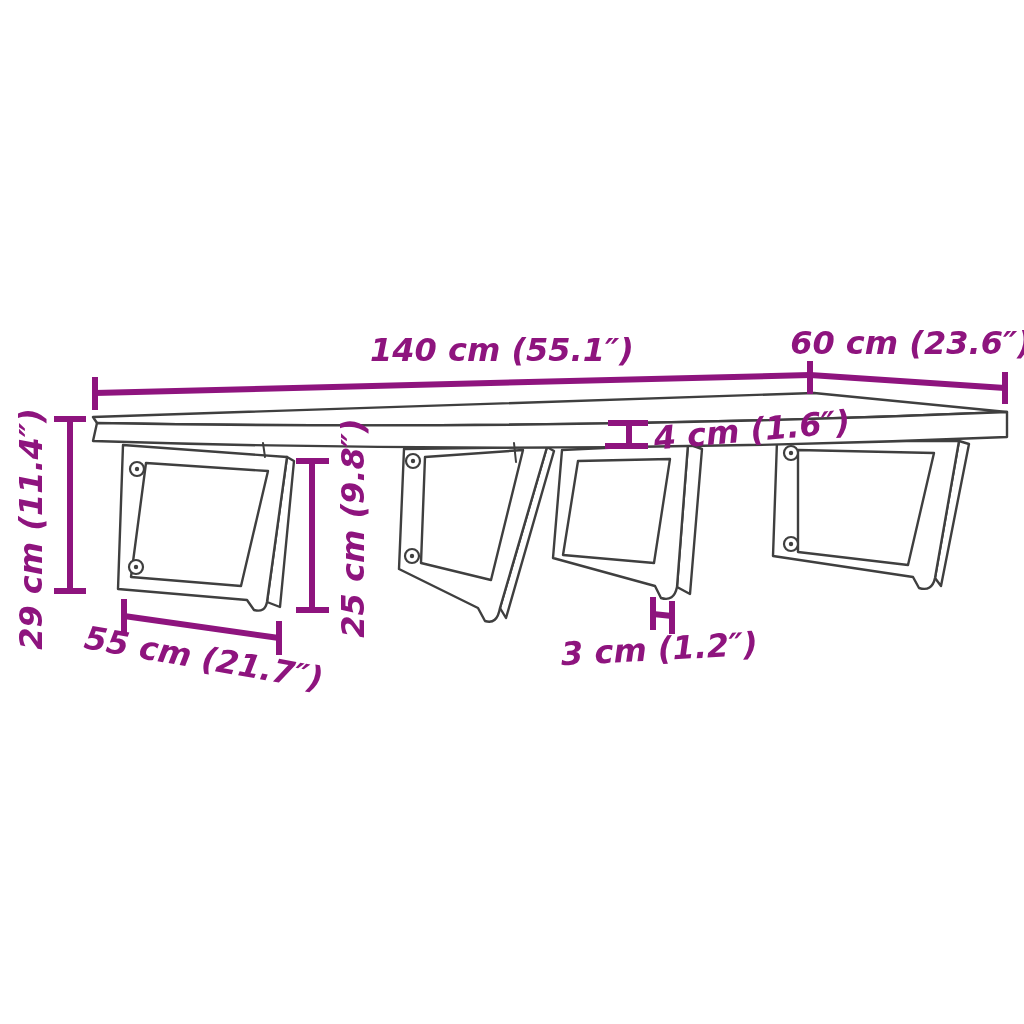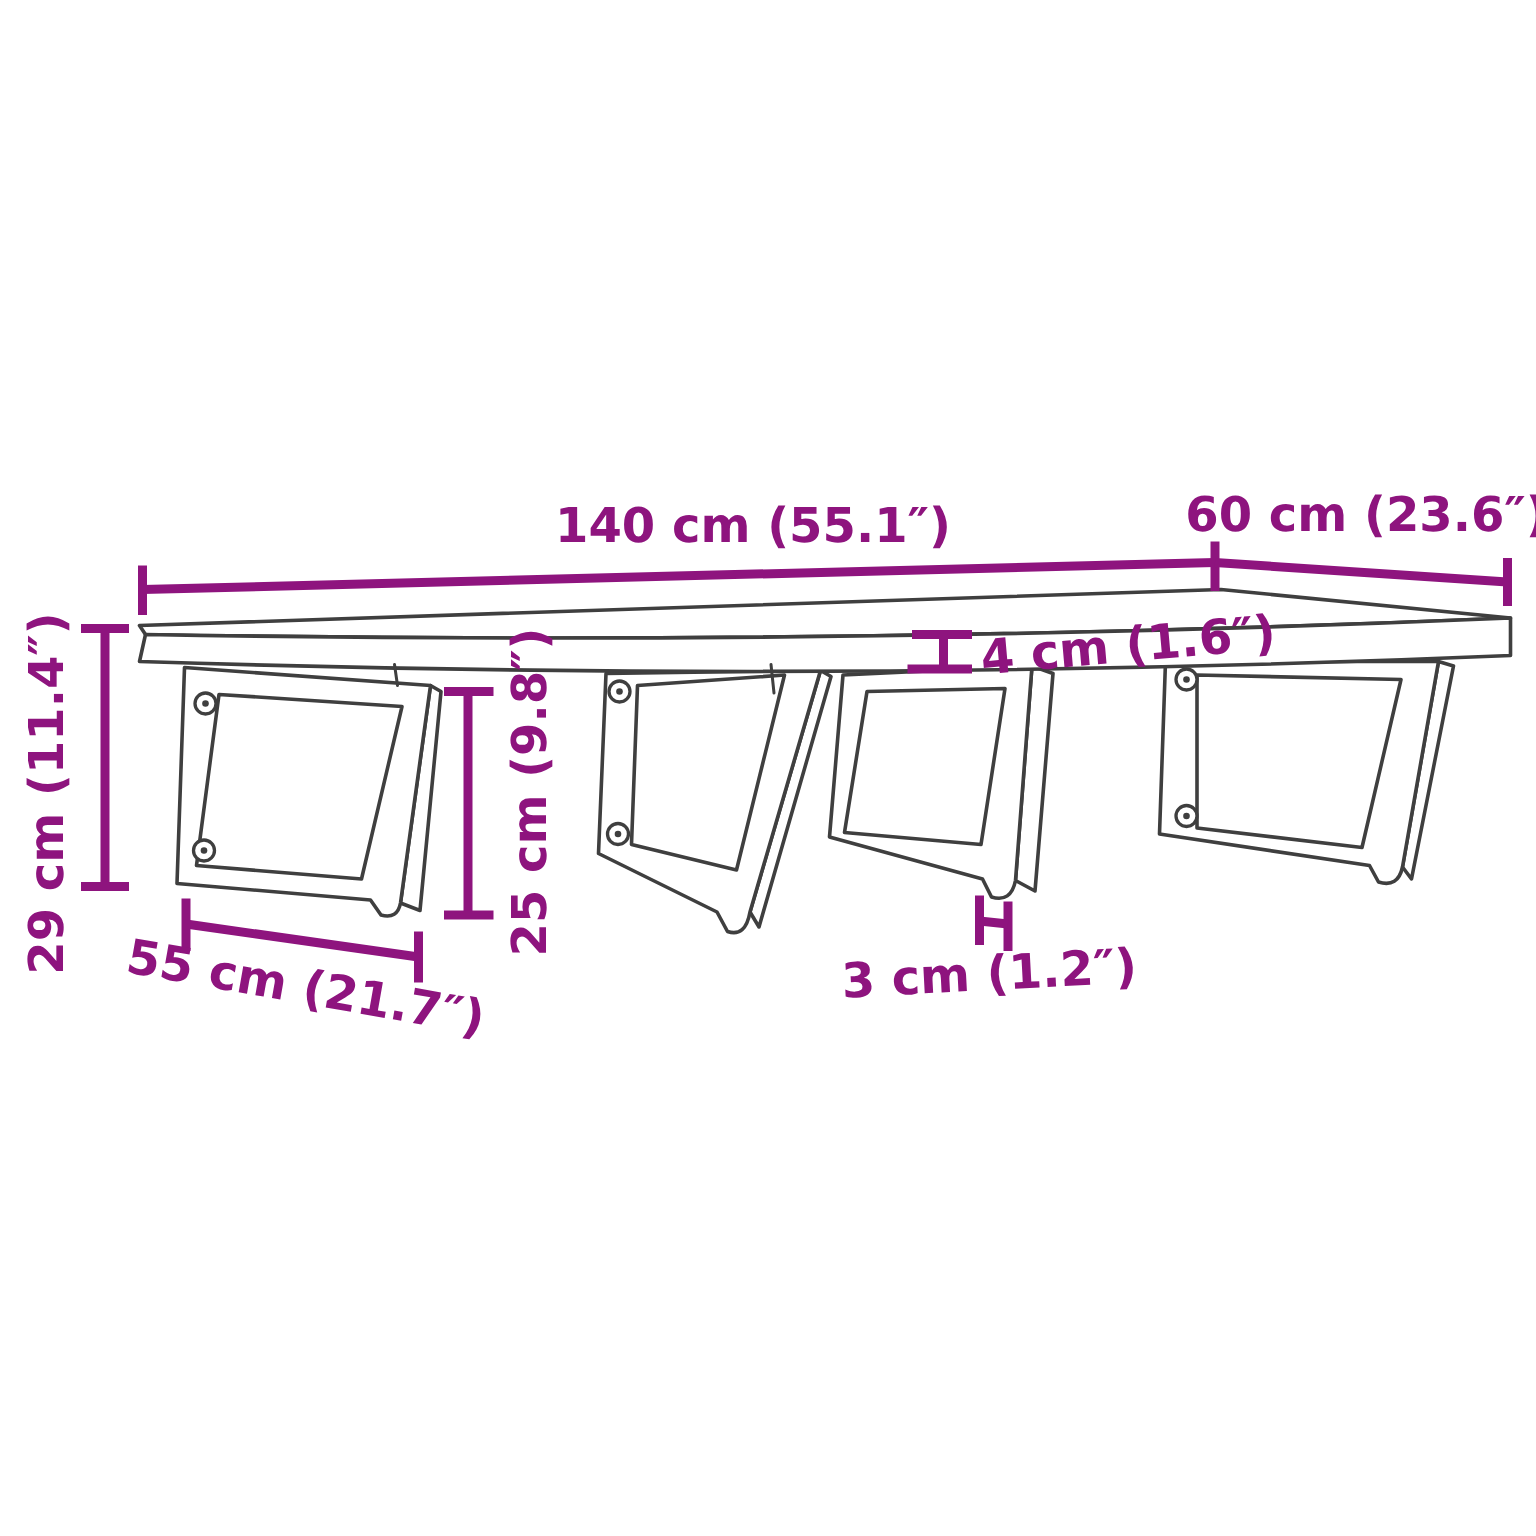--- a/index.html
+++ b/index.html
@@ -6,20 +6,21 @@
     --accent:#8E147E;
     --line:#3F3F3F;
     --background:#FFFFFF;
   }
   html,body{margin:0;padding:0;background:var(--background);}
   .canvas{
     position:relative;
     width:1024px;height:1024px;
     background:var(--background);
     overflow:hidden;
+    font-style:italic;
   }
   svg{display:block;}
   
   .draw{fill:#fff;stroke:var(--line);stroke-width:2.4;stroke-linejoin:round;}
   .draw-thin{fill:none;stroke:var(--line);stroke-width:2;stroke-linejoin:round;stroke-linecap:round;}
   .screw{fill:#fff;stroke:var(--line);stroke-width:2.2;}
   .screw-dot{fill:var(--line);stroke:none;}
   
   .dim{stroke:var(--accent);stroke-width:6;fill:none;stroke-linecap:butt;}
   .dim-label{

